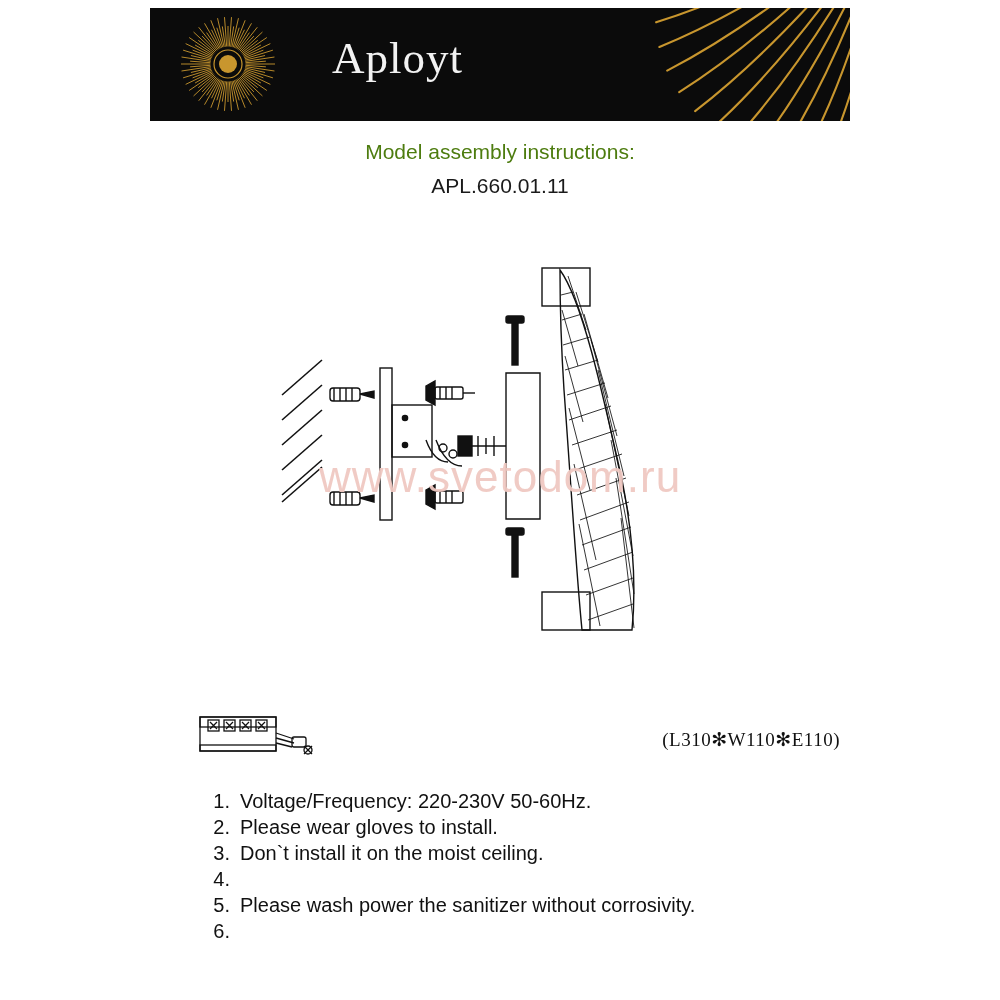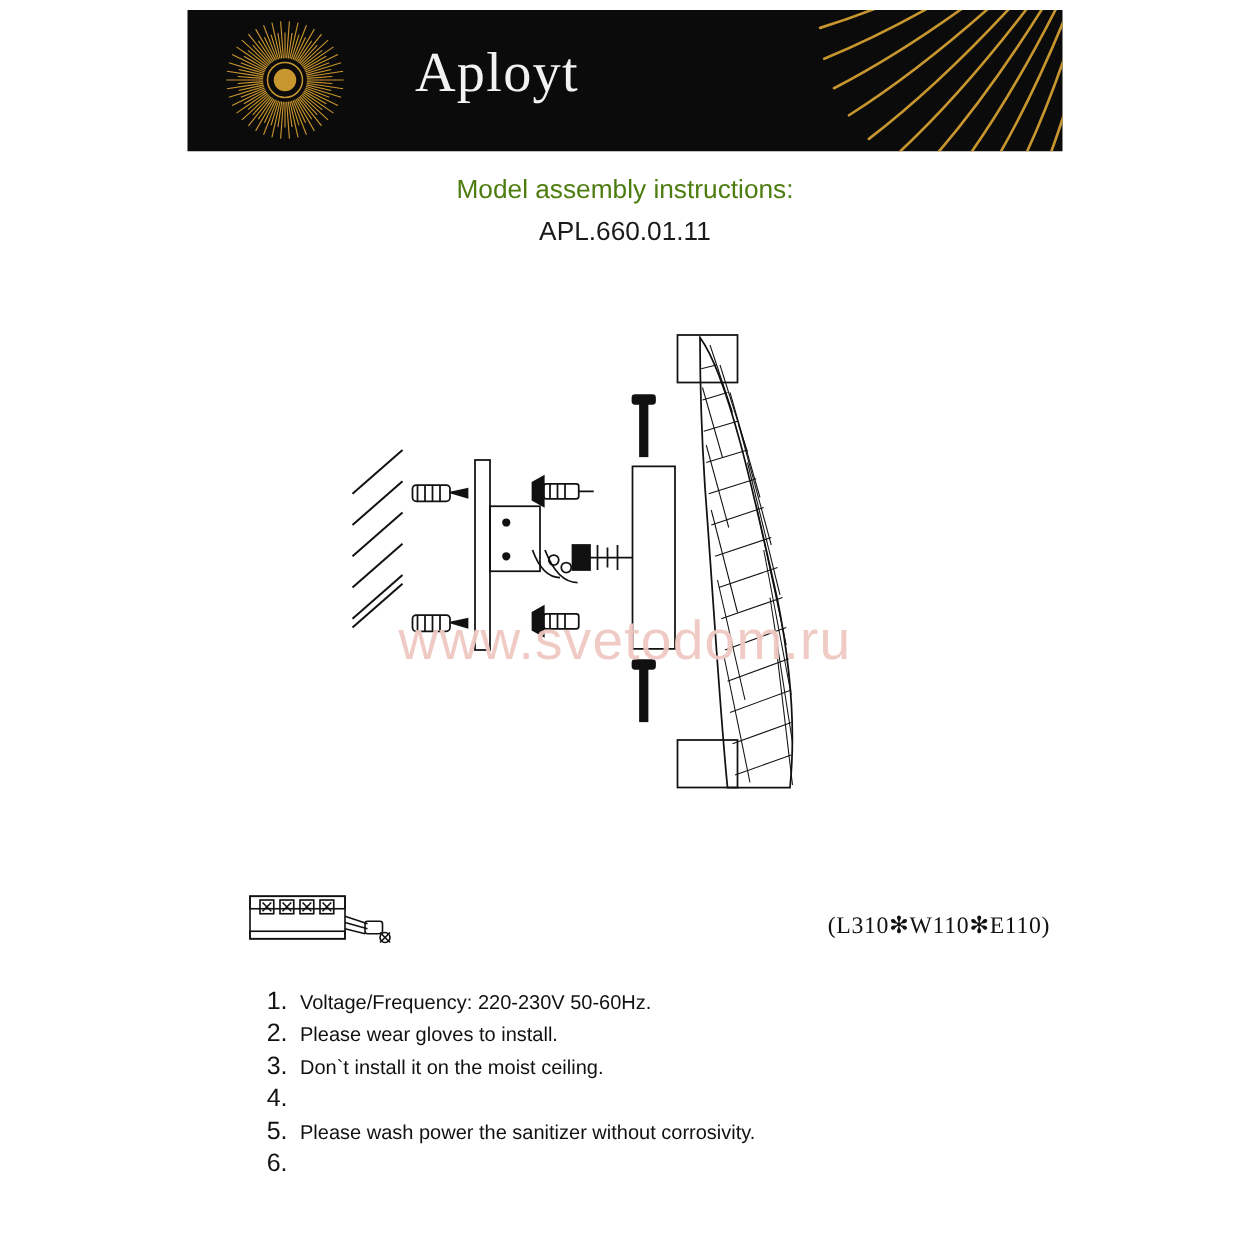--- a/index.html
+++ b/index.html
@@ -78,21 +78,21 @@
     left: 230px;
     top: 240px;
     width: 560px;
     height: 420px;
   }
 
   
   .watermark {
     position: absolute;
     left: 0;
-    top: 488px;
+    top: 452px;
     width: 1000px;
     text-align: center;
     font-family: "Liberation Sans", sans-serif;
     font-size: 44px;
     color: #f0c9c2;
     opacity: 0.95;
     letter-spacing: 1px;
     pointer-events: none;
   }
 
@@ -132,21 +132,21 @@
   }
   .note-num {
     width: 34px;
     text-align: right;
     font-size: 20px;
     color: #111;
     padding-right: 10px;
     flex: 0 0 auto;
   }
   .note-text {
-    font-size: 16px;
+    font-size: 20px;
     color: #111;
   }
 </style>
 </head>
 <body>
 
 <div class="page">
 
   <div class="banner">
 

